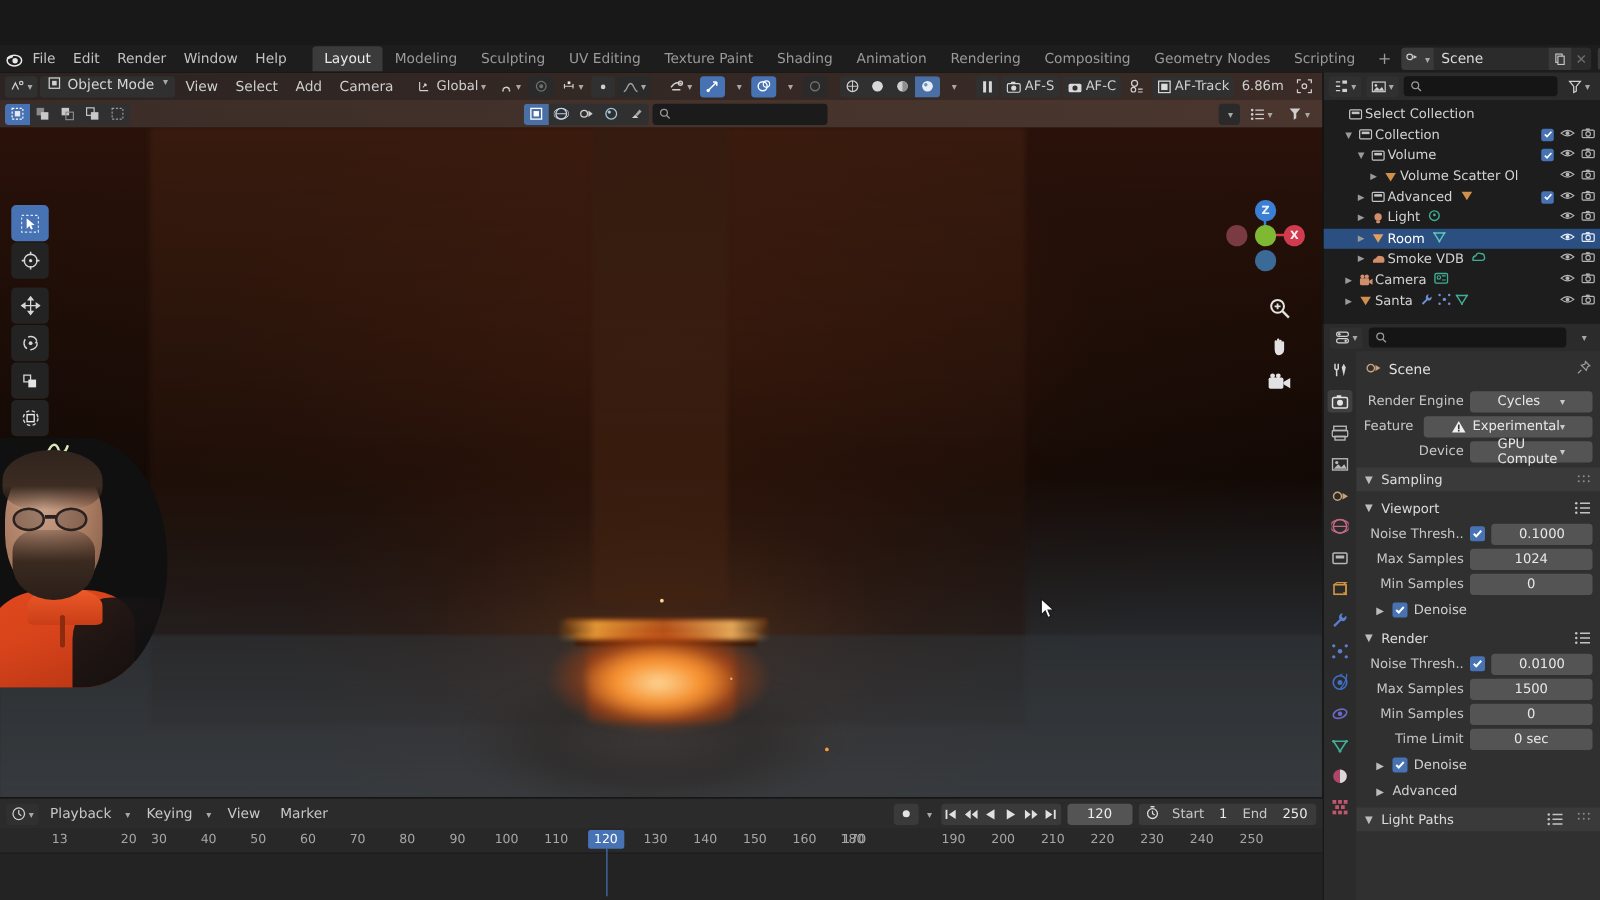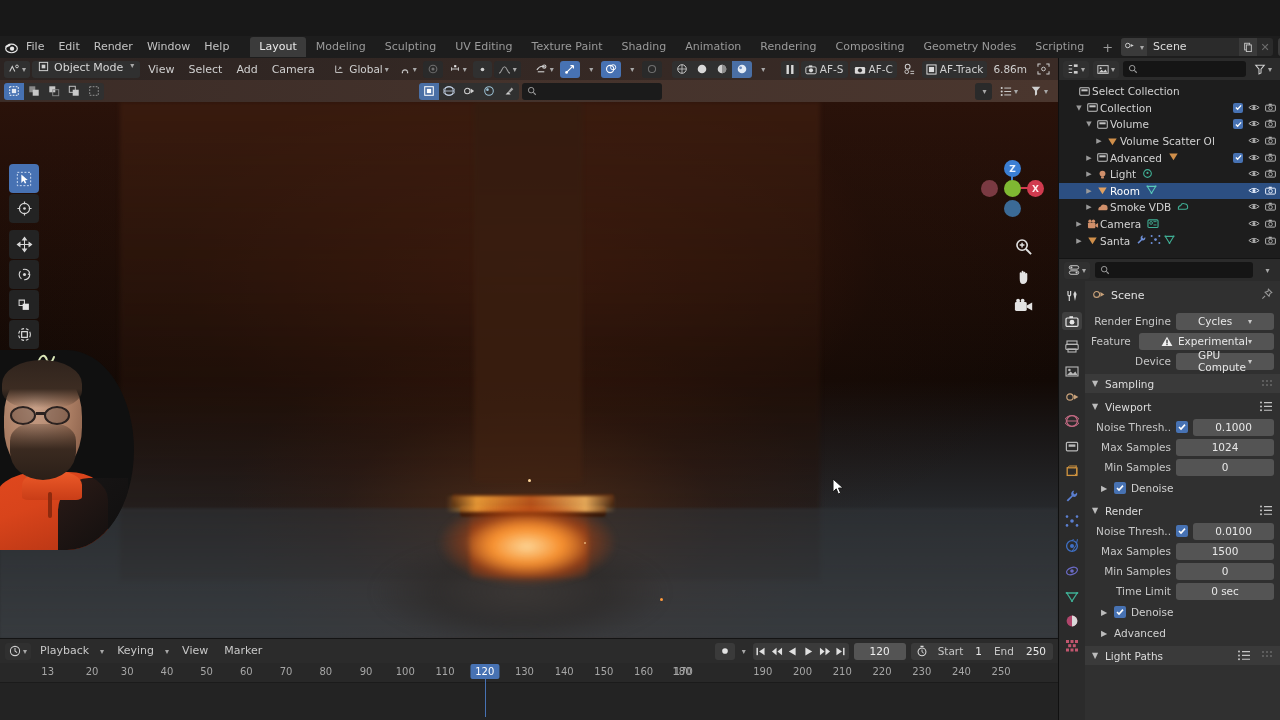--- a/index.html
+++ b/index.html
@@ -1456,21 +1456,21 @@
           <span class="tl-rl">Start</span>
           <span class="tl-rv">1</span>
           <span class="tl-rl">End</span>
           <span class="tl-rv">250</span>
         </div>
       </div>
     </div>
 
     <div class="tl-ruler" id="tl-ruler">
         <div class="tick" style="left: 47.7266px;">13</div>
-        <div class="tick" style="left: 92px;">20</div>
+        <div class="tick" style="left: 103px;">20</div>
         <div class="tick" style="left: 127.18px;">30</div>
         <div class="tick" style="left: 166.906px;">40</div>
         <div class="tick" style="left: 206.633px;">50</div>
         <div class="tick" style="left: 246.359px;">60</div>
         <div class="tick" style="left: 286.086px;">70</div>
         <div class="tick" style="left: 325.812px;">80</div>
         <div class="tick" style="left: 366px;">90</div>
         <div class="tick" style="left: 405.266px;">100</div>
         <div class="tick" style="left: 444.992px;">110</div>
         <div class="tick" style="left: 524.445px;">130</div>

